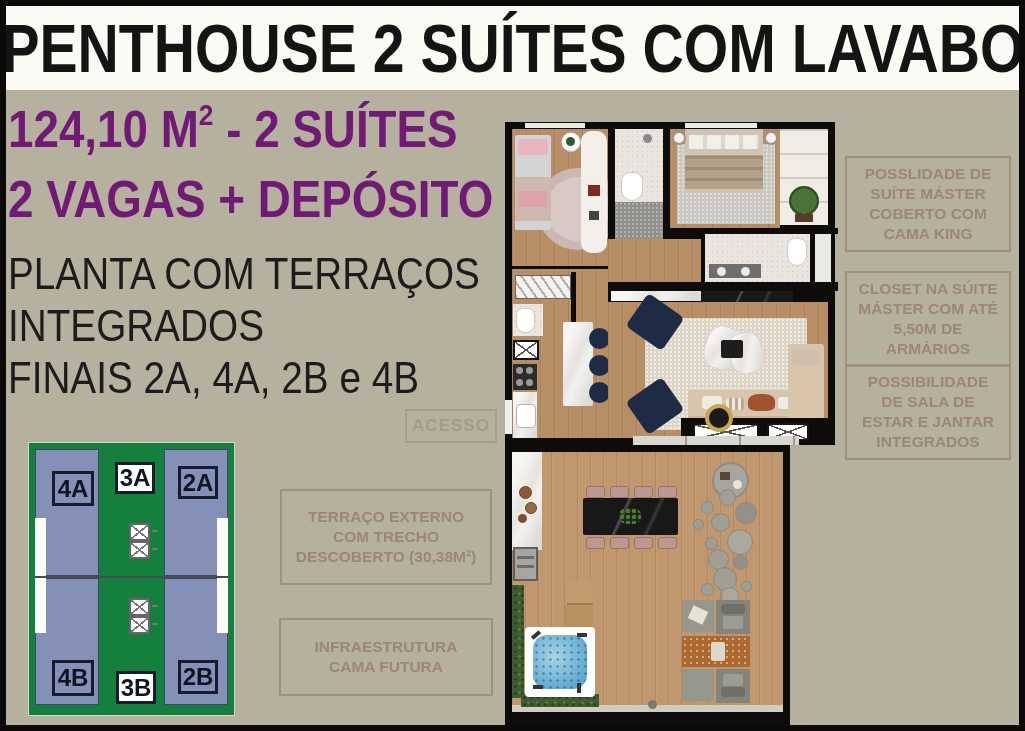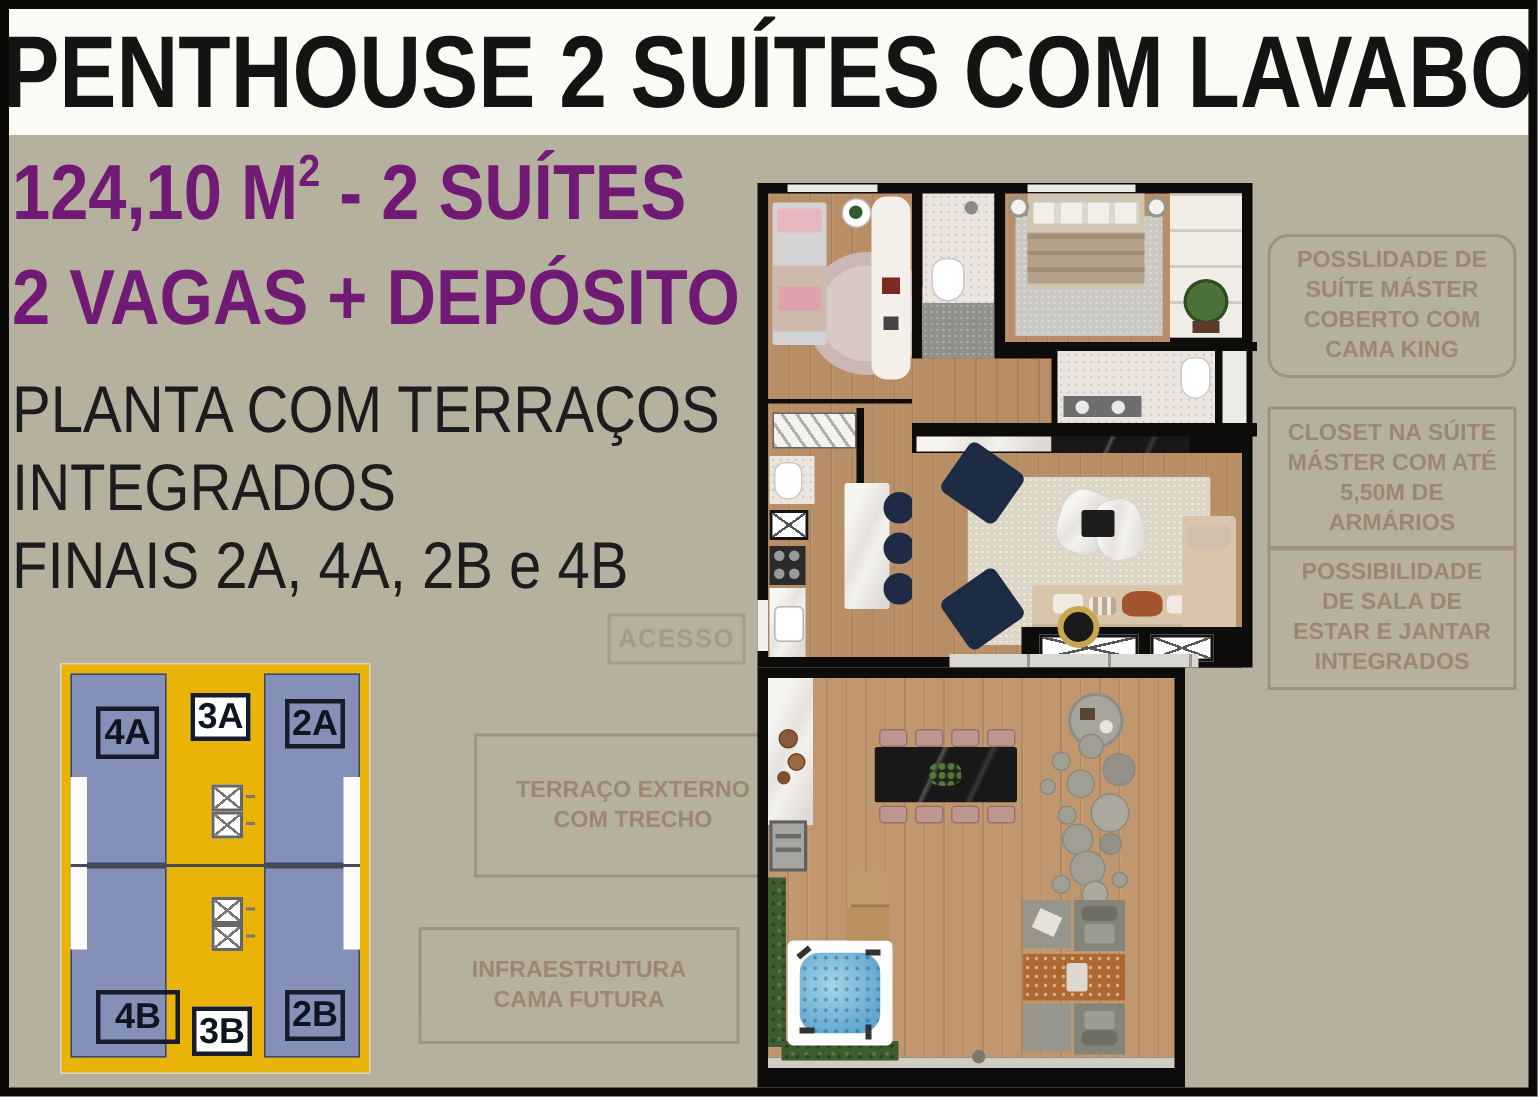--- a/index.html
+++ b/index.html
@@ -17,21 +17,21 @@
   .specs{left:8px;top:98px;color:#701a75;font-weight:bold;}
   .spec-line{font-size:52px;line-height:62px;}
   .sup{font-size:30px;position:relative;top:-22px;}
   .planta{left:8px;top:248px;color:#1c1c1c;font-weight:normal;}
   .planta-line{font-size:44px;line-height:52px;}
   
   .notebox{border:2px solid #9f907b;color:#9a8571;display:flex;flex-direction:column;align-items:center;justify-content:center;text-align:center;font-size:15.5px;line-height:20px;font-weight:bold;opacity:0.95;}
   .notebox span{display:block;}
   .acesso{left:405px;top:409px;width:88px;height:30px;border:2px solid #a49d8b;color:#a29b89;display:flex;align-items:center;justify-content:center;font-size:17px;letter-spacing:1px;font-weight:bold;}
   
-  .keyplan{left:40px;top:442px;width:205px;height:272px;background:#eab308;border:1px solid #d8d5cc;}
+  .keyplan{left:28px;top:442px;width:205px;height:272px;background:#15803d;border:1px solid #d8d5cc;}
   .kp{left:6px;top:6px;width:193px;height:260px;}
   .kp-blue{background:#8590b8;border:1px solid #3f4763;box-sizing:border-box;}
   .kp-notch{background:#fcfcfa;}
   .kp-line{background:#4a4a55;}
   .kp-label{border:3px solid #161c2c;color:#0e1420;font-weight:bold;font-size:24px;display:flex;align-items:center;justify-content:center;box-sizing:border-box;}
   .kp-white{background:#fff;}
   .kp-elev{background:#fff;border:2px solid #666;box-sizing:border-box;
     background-image:linear-gradient(to top right, transparent 46%, #777 46%, #777 54%, transparent 54%),
                      linear-gradient(to bottom right, transparent 46%, #777 46%, #777 54%, transparent 54%);}
   .kp-tick{background:#777;}
@@ -79,30 +79,31 @@
 </div>
 
 <div class="a planta">
   <div class="planta-line cond">PLANTA COM TERRAÇOS</div>
   <div class="planta-line cond">INTEGRADOS</div>
   <div class="planta-line cond">FINAIS 2A, 4A, 2B e 4B</div>
 </div>
 
 <div class="a acesso">ACESSO</div>
 
-<div class="a notebox" style="left:280px;top:489px;width:208px;height:92px;margin-left:36px;">
+<div class="a notebox" style="left:280px;top:489px;width:208px;height:92px;">
   <span>TERRAÇO EXTERNO</span>
   <span>COM TRECHO</span>
+  <span>DESCOBERTO (30,38M²)</span>
 </div>
 <div class="a notebox" style="left:279px;top:618px;width:210px;height:74px;">
   <span>INFRAESTRUTURA</span>
   <span>CAMA FUTURA</span>
 </div>
 
-<div class="a notebox" style="left:845px;top:156px;width:162px;height:92px;border-radius:14px;">
+<div class="a notebox" style="left:845px;top:156px;width:162px;height:92px;">
   <span>POSSLIDADE DE</span>
   <span>SUÍTE MÁSTER</span>
   <span>COBERTO COM</span>
   <span>CAMA KING</span>
 </div>
 <div class="a notebox" style="left:845px;top:259px;width:162px;height:92px;margin-top:12px;">
   <span>CLOSET NA SÚITE</span>
   <span>MÁSTER COM ATÉ</span>
   <span>5,50M DE</span>
   <span>ARMÁRIOS</span>
@@ -127,21 +128,21 @@
     <div class="a kp-elev" style="left:94px;top:92px;width:21px;height:18px;"></div>
     <div class="a kp-tick" style="left:117px;top:81px;width:6px;height:2px;"></div>
     <div class="a kp-tick" style="left:117px;top:99px;width:6px;height:2px;"></div>
     <div class="a kp-elev" style="left:94px;top:149px;width:21px;height:18px;"></div>
     <div class="a kp-elev" style="left:94px;top:167px;width:21px;height:18px;"></div>
     <div class="a kp-tick" style="left:117px;top:156px;width:6px;height:2px;"></div>
     <div class="a kp-tick" style="left:117px;top:174px;width:6px;height:2px;"></div>
     <div class="a kp-label" style="left:17px;top:22px;width:42px;height:35px;">4A</div>
     <div class="a kp-label kp-white" style="left:80px;top:13px;width:40px;height:32px;">3A</div>
     <div class="a kp-label" style="left:143px;top:17px;width:40px;height:33px;">2A</div>
-    <div class="a kp-label" style="left:17px;top:211px;width:56px;height:36px;">4B</div>
+    <div class="a kp-label" style="left:17px;top:211px;width:42px;height:36px;">4B</div>
     <div class="a kp-label kp-white" style="left:81px;top:222px;width:40px;height:33px;">3B</div>
     <div class="a kp-label" style="left:143px;top:211px;width:40px;height:34px;">2B</div>
   </div>
 </div>
 
 <div class="a plan-upper">
 
   <div class="a wood" style="left:7px;top:7px;width:96px;height:137px;"></div>
   <div class="a circ" style="left:32px;top:46px;width:82px;height:82px;background:radial-gradient(circle,#d9c9c5 0 55%,#cbb7b4 55% 100%);"></div>
   <div class="a" style="left:10px;top:13px;width:36px;height:95px;background:#d3d3d6;border-radius:2px;">

